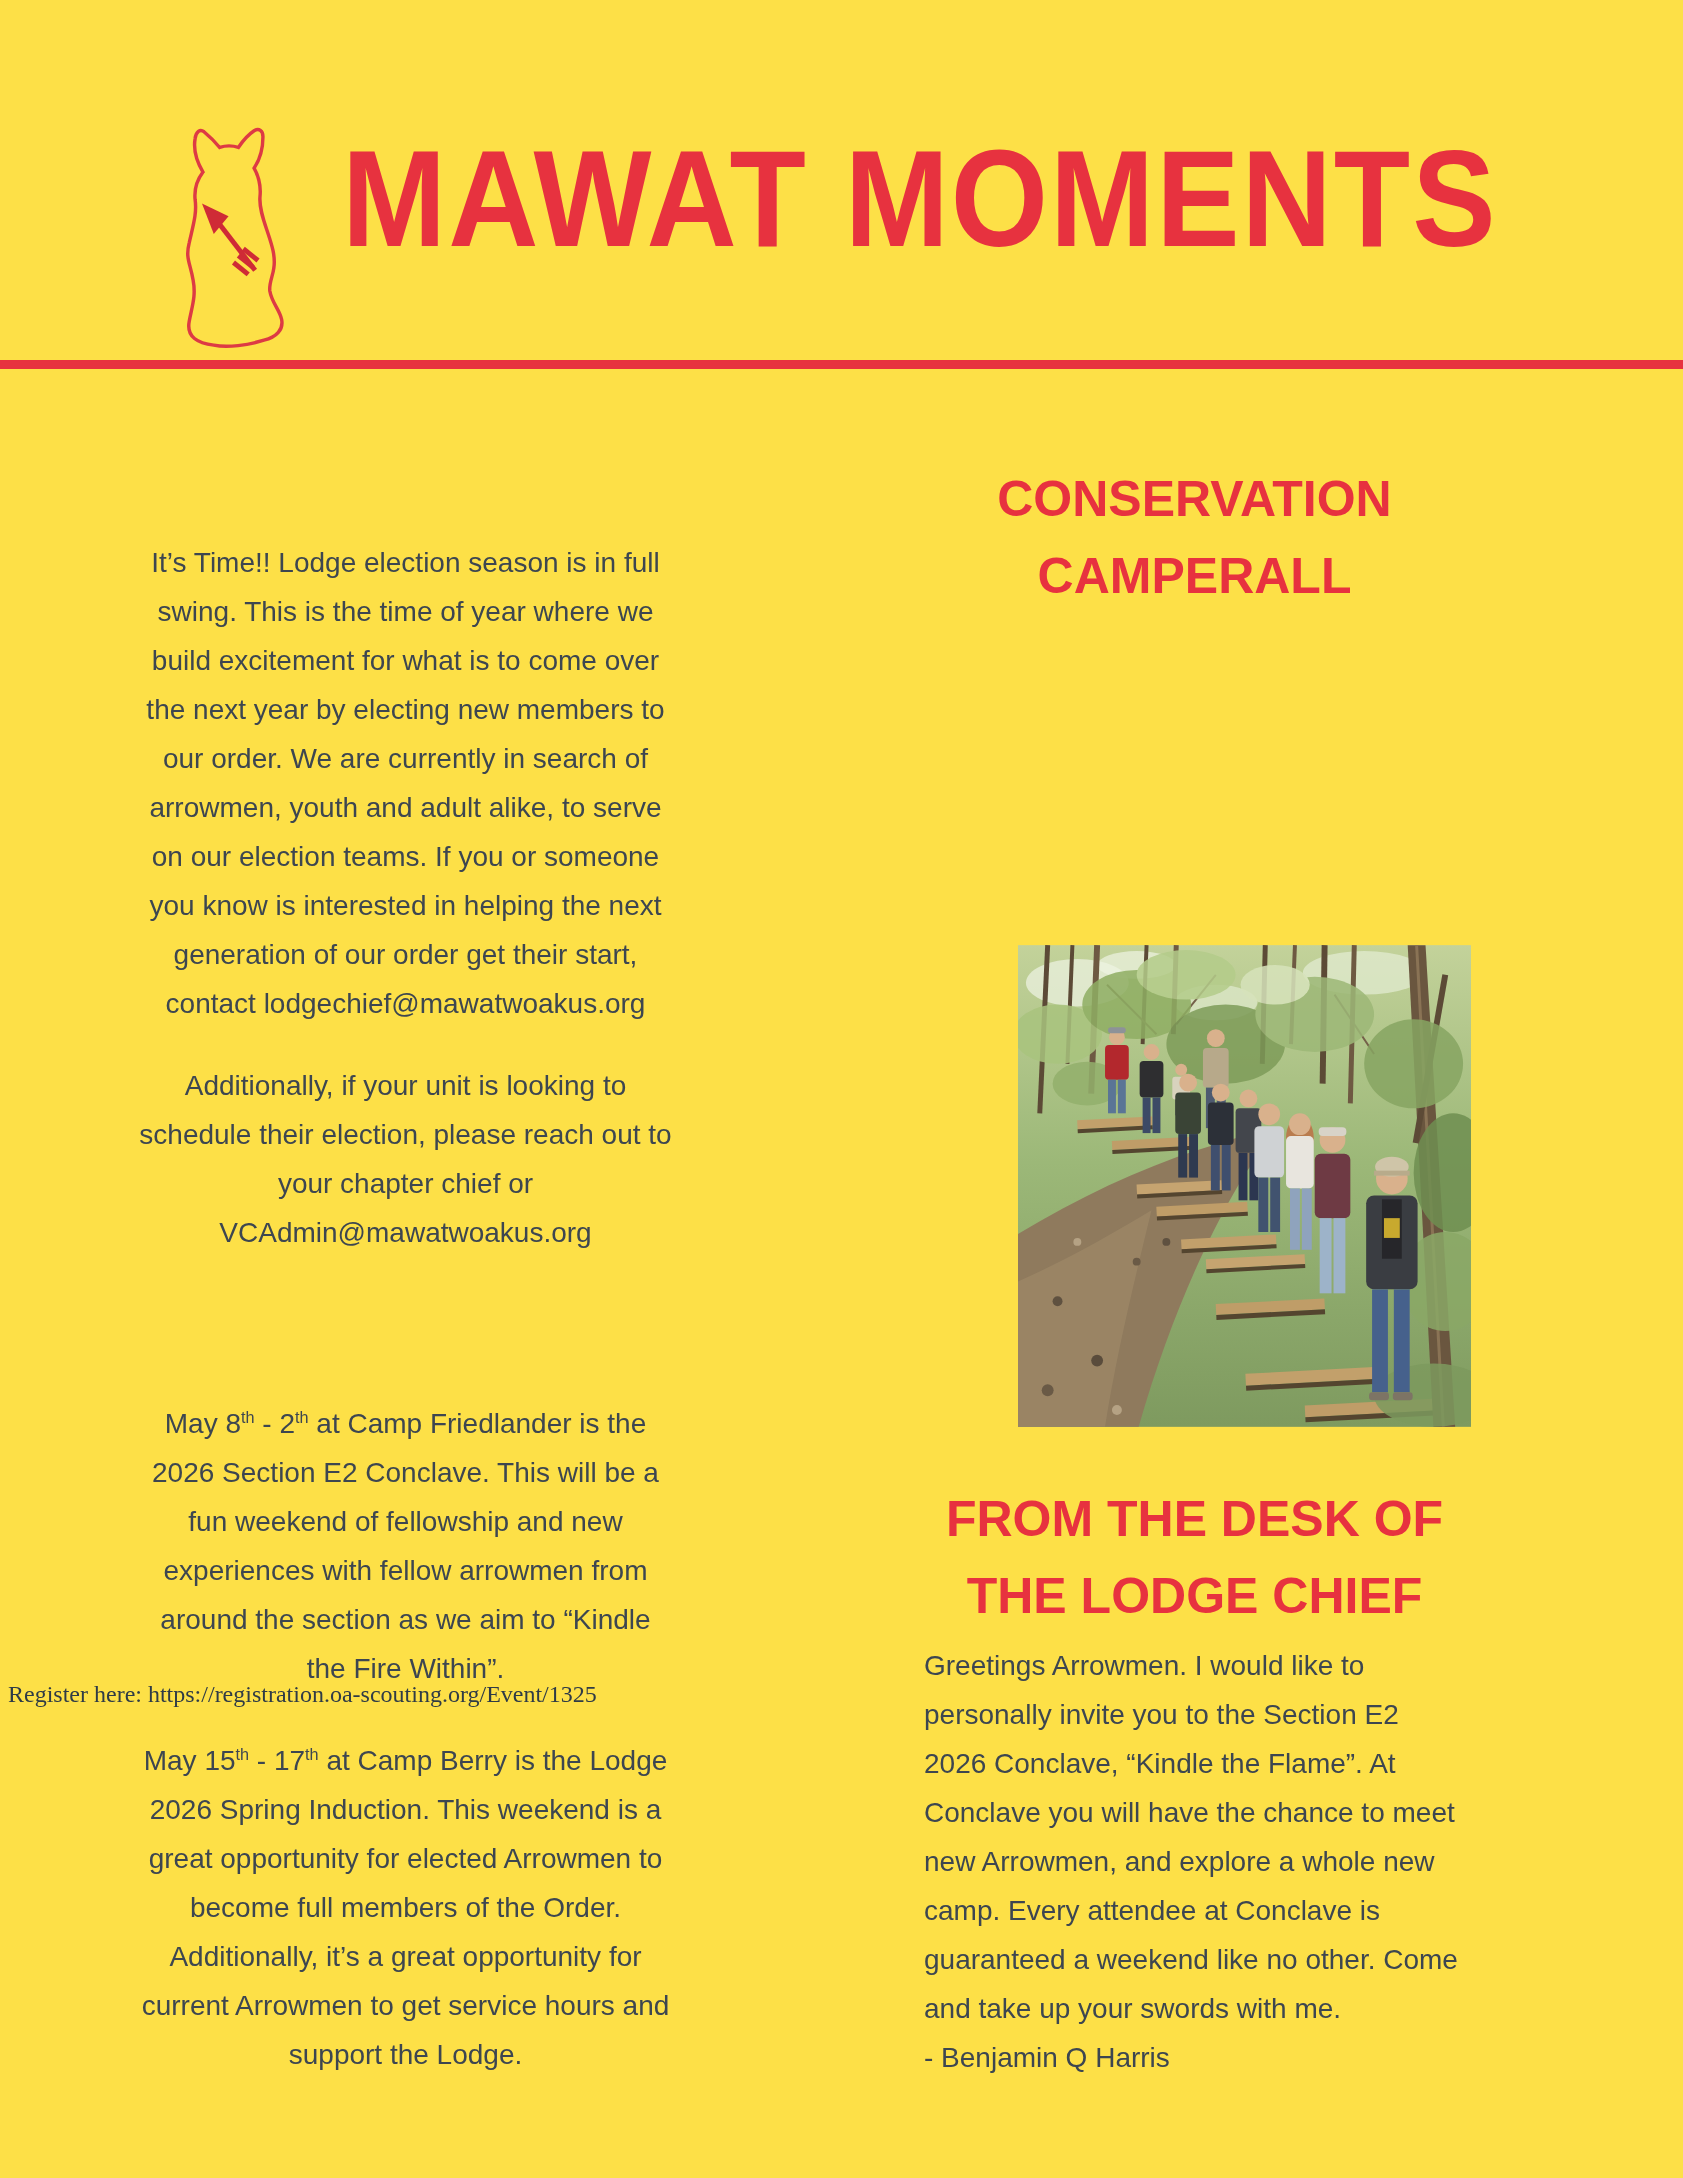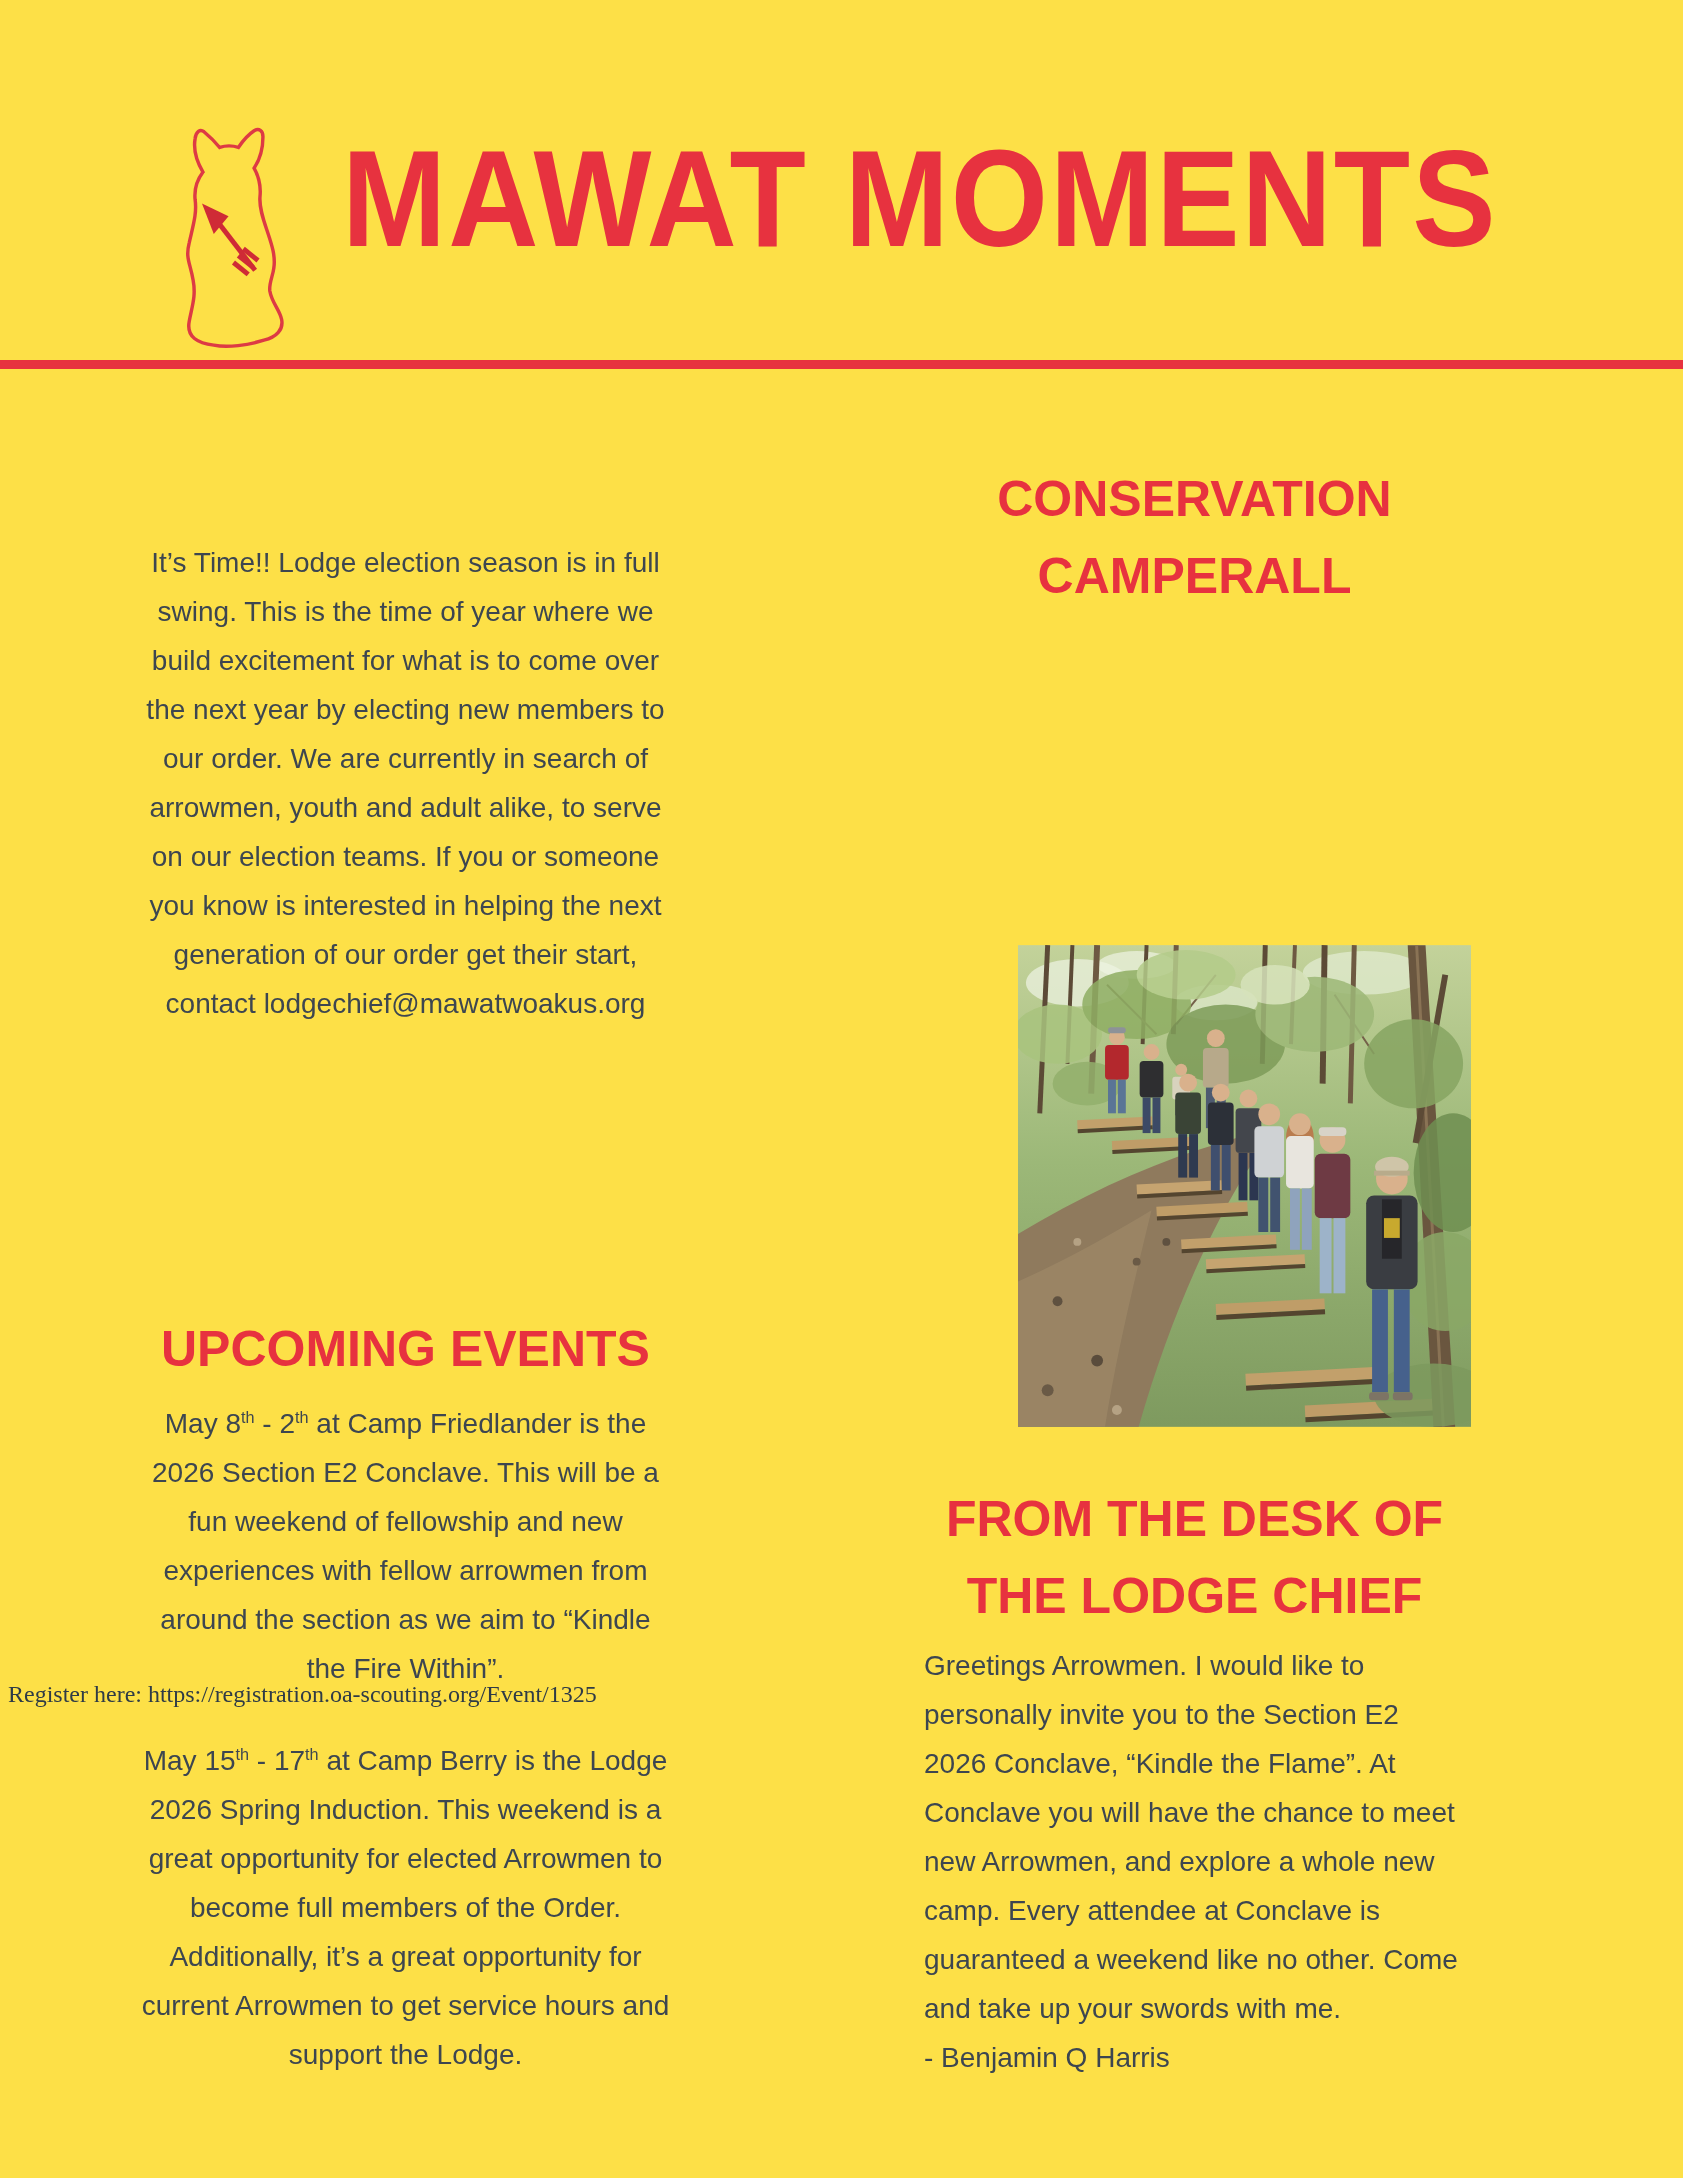--- a/index.html
+++ b/index.html
@@ -62,22 +62,25 @@
   <p class="body lc" style="top:538px;">It’s Time!! Lodge election season is in full
 swing. This is the time of year where we
 build excitement for what is to come over
 the next year by electing new members to
 our order. We are currently in search of
 arrowmen, youth and adult alike, to serve
 on our election teams. If you or someone
 you know is interested in helping the next
 generation of our order get their start,
 contact lodgechief@mawatwoakus.org</p>
-
-  <h2 class="heading lc" style="top:1320px;">UPCOMING EVENTS</h2>
+  <p class="body lc" style="top:1061px;">Additionally, if your unit is looking to
+schedule their election, please reach out to
+your chapter chief or
+VCAdmin@mawatwoakus.org</p>
+
   <p class="body lc" style="top:1399px;"><span>May 8</span><sup>th</sup><span> - 2</span><sup>th</sup><span> at Camp Friedlander is the
 2026 Section E2 Conclave. This will be a
 fun weekend of fellowship and new
 experiences with fellow arrowmen from
 around the section as we aim to “Kindle
 the Fire Within”.</span></p>
 
   <p class="register">Register here: https://registration.oa-scouting.org/Event/1325</p>
 
   <p class="body lc" style="top:1736px;"><span>May 15</span><sup>th</sup><span> - 17</span><sup>th</sup><span> at Camp Berry is the Lodge

